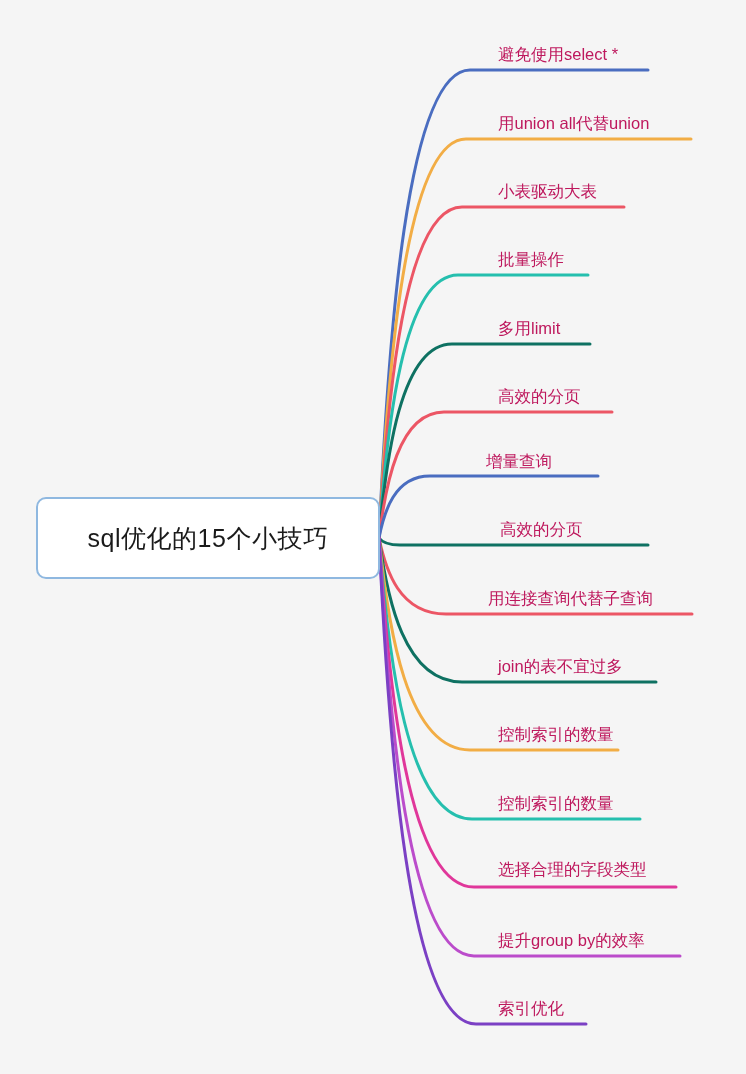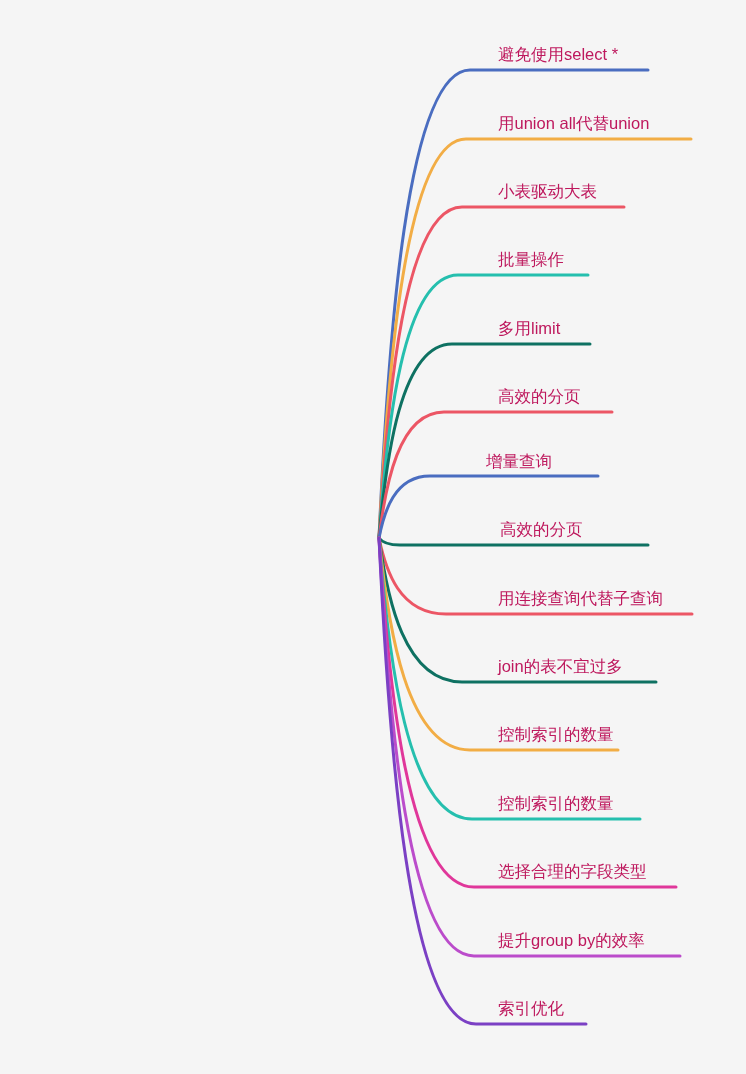--- a/index.html
+++ b/index.html
@@ -77,32 +77,35 @@
       <path d="M 379 538 C 381.1 540.94, 385.3 545, 400 545 L 648 545" class="branch-curve" stroke="#0e7162" stroke-width="3"></path>
       <path d="M 379 538 C 385.7 569.92, 399.1 614, 446 614 L 692 614" class="branch-curve" stroke="#ec5665" stroke-width="3"></path>
       <path d="M 379 538 C 387.3 598.48, 403.9 682, 462 682 L 656 682" class="branch-curve" stroke="#0e7162" stroke-width="3"></path>
       <path d="M 379 538 C 388.1 627.04, 406.3 750, 470 750 L 618 750" class="branch-curve" stroke="#f2ad45" stroke-width="3"></path>
       <path d="M 379 538 C 388.3 656.02, 406.9 819, 472 819 L 640 819" class="branch-curve" stroke="#25bfae" stroke-width="3"></path>
       <path d="M 379 538 C 388.5 684.5799999999999, 407.5 887, 474 887 L 676 887" class="branch-curve" stroke="#e0379a" stroke-width="3"></path>
       <path d="M 379 538 C 388.5 713.56, 407.5 956, 474 956 L 680 956" class="branch-curve" stroke="#bb4ccb" stroke-width="3"></path>
       <path d="M 379 538 C 388.7 742.12, 408.1 1024, 476 1024 L 586 1024" class="branch-curve" stroke="#7b40c4" stroke-width="3"></path>
     </svg>
 
+  <div id="central-node" style="left: 36px; top: 497px; width: 344px; height: 82px; border-color: rgb(143, 184, 224); background: rgb(255, 255, 255);">
+    <span id="central-node-label" style="color: rgb(26, 26, 26);">sql优化的15个小技巧</span>
+  </div>
 
   <div id="labels-layer">
       <div class="branch-label" style="left: 498px; top: 46px;">避免使用select *</div>
       <div class="branch-label" style="left: 498px; top: 115px;">用union all代替union</div>
       <div class="branch-label" style="left: 498px; top: 183px;">小表驱动大表</div>
       <div class="branch-label" style="left: 498px; top: 251px; text-align: center;">批量操作</div>
       <div class="branch-label" style="left: 498px; top: 320px;">多用limit</div>
       <div class="branch-label" style="left: 498px; top: 388px;">高效的分页</div>
       <div class="branch-label" style="left: 486px; top: 453px;">增量查询</div>
       <div class="branch-label" style="left: 500px; top: 521px;">高效的分页</div>
-      <div class="branch-label" style="left: 498px; top: 590px;">用连接查询代替子查询</div>
+      <div class="branch-label" style="left: 488px; top: 590px;">用连接查询代替子查询</div>
       <div class="branch-label" style="left: 498px; top: 658px; text-align: right;">join的表不宜过多</div>
       <div class="branch-label" style="left: 498px; top: 726px;">控制索引的数量</div>
       <div class="branch-label" style="left: 498px; top: 795px;">控制索引的数量</div>
-      <div class="branch-label" style="left: 498px; top: 863px;">选择合理的字段类型</div>
+      <div class="branch-label" style="left: 498px; top: 863px; font-family: Liberation Mono, monospace;">选择合理的字段类型</div>
       <div class="branch-label" style="left: 498px; top: 932px;">提升group by的效率</div>
       <div class="branch-label" style="left: 498px; top: 1000px;">索引优化</div>
     </div>
 
 </div>
 
 </body></html>

